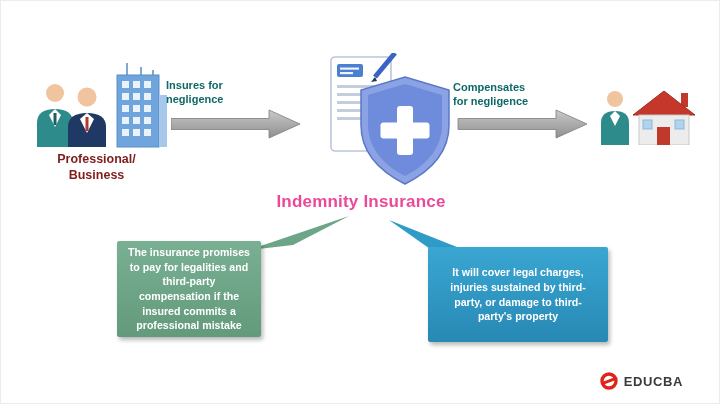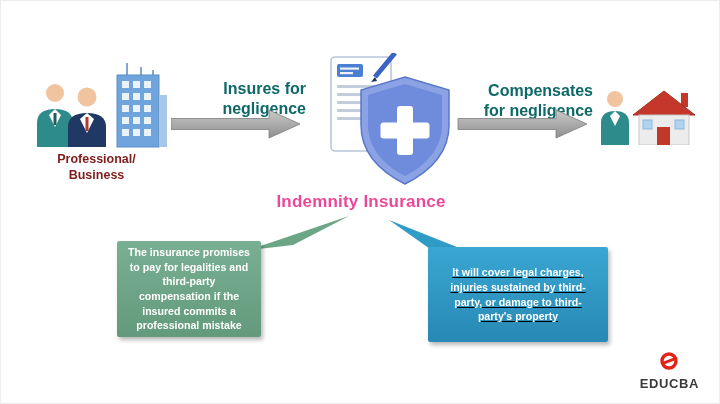--- a/index.html
+++ b/index.html
@@ -7,38 +7,38 @@
     position:relative;width:720px;height:404px;background:#ffffff;
     font-family:"Liberation Sans", sans-serif;overflow:hidden;
     border:1px solid #ececec;box-sizing:border-box;
   }
   .abs{position:absolute;}
   .entity-label{
     font-size:12.5px;font-weight:bold;color:#7f1d1d;text-align:center;
     white-space:pre-line;line-height:1.3;
   }
   .flow-label{
-    font-size:16px;font-weight:bold;color:#0e6868;text-align:right;
+    font-size:11px;font-weight:bold;color:#0e6868;text-align:left;
     white-space:pre-line;line-height:1.25;
   }
   .diagram-title{
     font-size:17px;font-weight:bold;color:#ec4899;text-align:center;
     letter-spacing:.2px;
   }
   .callout{
     display:flex;align-items:center;justify-content:center;
     box-sizing:border-box;padding:8px 10px;border-radius:2px;
     box-shadow:2px 3px 4px rgba(0,0,0,.28);
   }
   .callout p{
     margin:0;color:#ffffff;font-size:10.6px;font-weight:bold;
     text-align:center;line-height:1.38;
   }
   .callout.green{background:linear-gradient(180deg,#79b093 0%,#639a7c 100%);}
-  .callout.blue{background:linear-gradient(180deg,#3aa6d2 0%,#2789b4 100%);text-decoration:underline;}
+  .callout.blue{background:linear-gradient(180deg,#3aa6d2 0%,#2789b4 100%);}
   .logo{
     display:flex;align-items:center;gap:5px;
   }
   .logo-text{
     font-size:13px;font-weight:bold;color:#3a3a3a;letter-spacing:.6px;
   }
   svg{display:block;}
 </style>
 </head>
 <body>
@@ -162,21 +162,21 @@
     </g>
   </svg>
 
   <div class="abs callout green" style="left:116px;top:240px;width:144px;height:96px;">
     <p>The insurance promises to pay for legalities and third-party compensation if the insured commits a professional mistake</p>
   </div>
   <div class="abs callout blue" style="left:427px;top:246px;width:180px;height:95px;">
     <p>It will cover legal charges, injuries sustained by third-party, or damage to third-party's property</p>
   </div>
 
-  <div class="abs logo" style="right:20px;bottom:12px;flex-direction:column;">
+  <div class="abs logo" style="right:36px;bottom:12px;">
     <svg width="20" height="20" viewBox="0 0 20 20">
       <circle cx="10" cy="10" r="7" fill="none" stroke="#e2231a" stroke-width="3.4"></circle>
       <line x1="3" y1="12.6" x2="17" y2="7.4" stroke="#e2231a" stroke-width="3"></line>
     </svg>
     <span class="logo-text">EDUCBA</span>
   </div>
 
 </div>
 
 </body></html>

